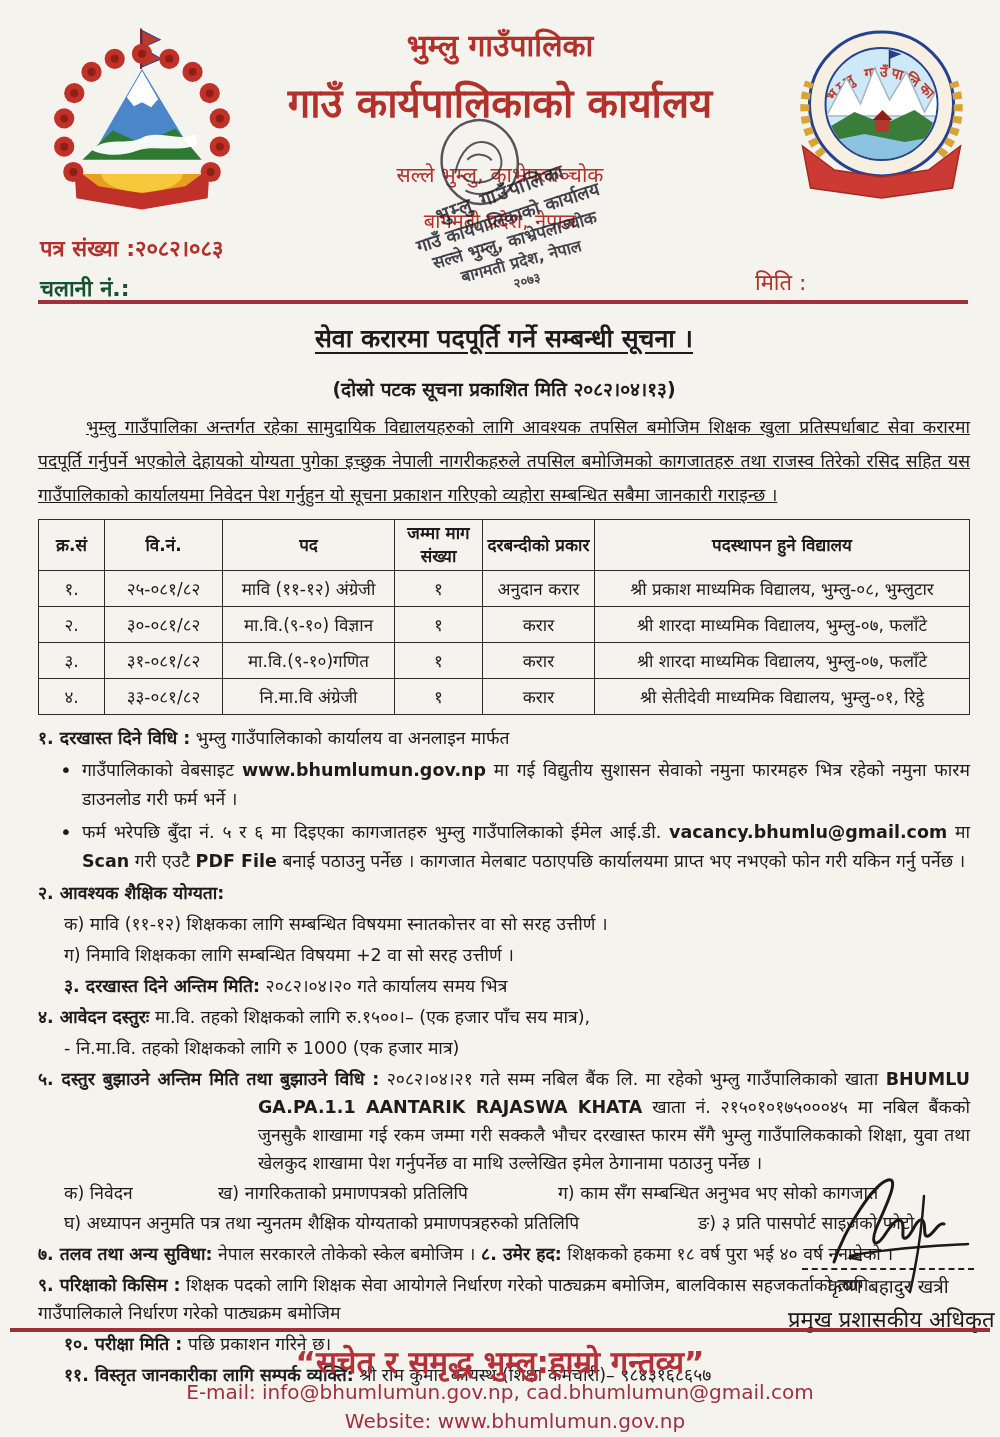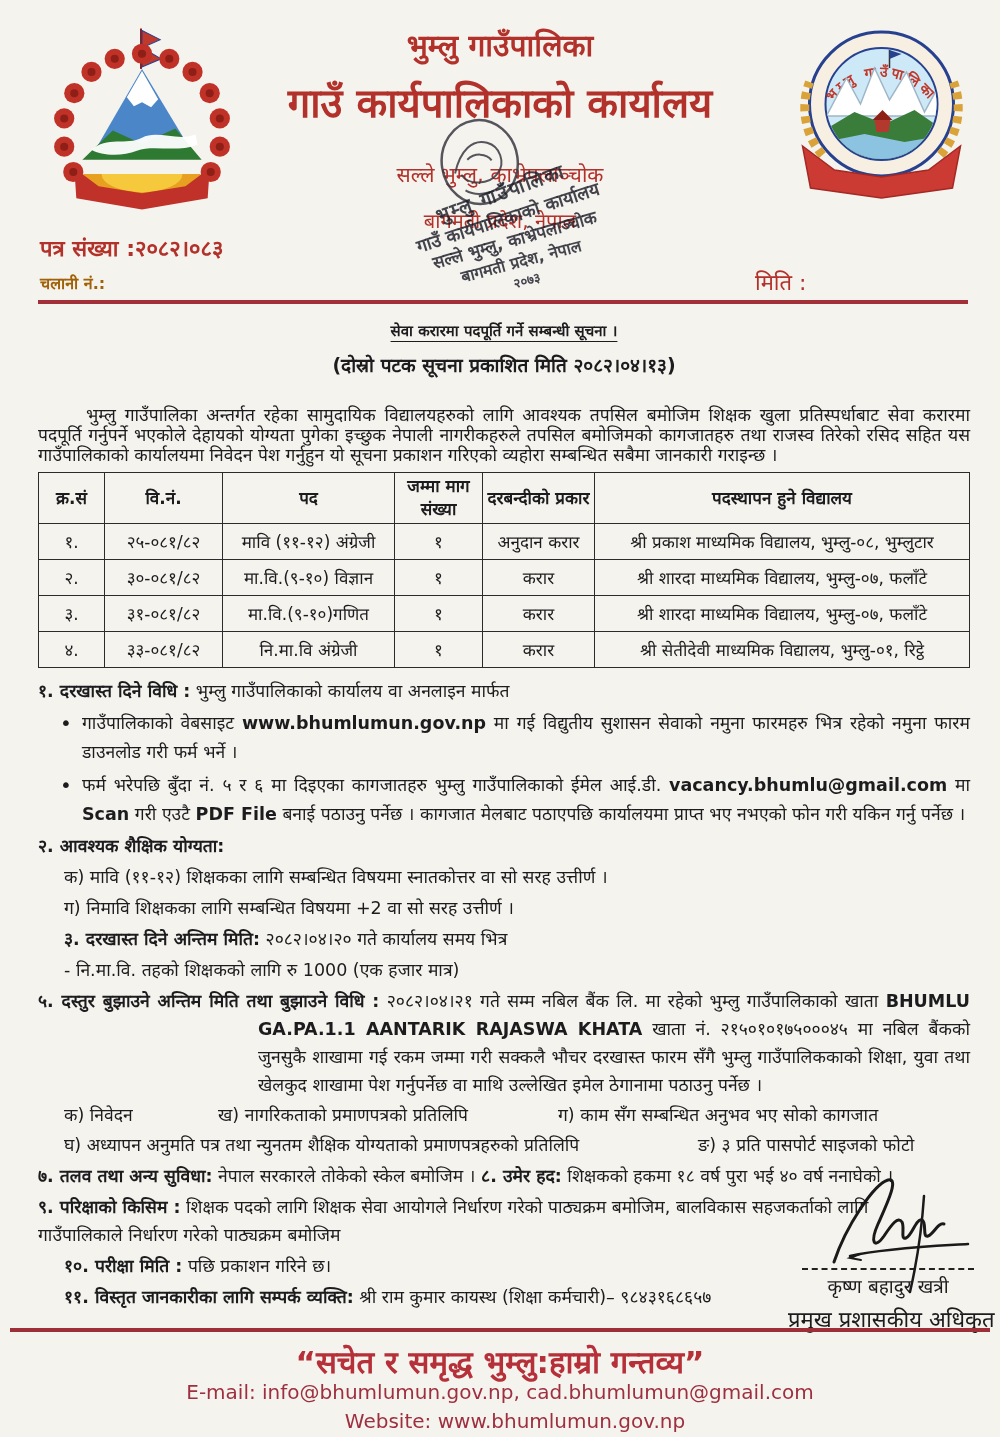--- a/index.html
+++ b/index.html
@@ -13,42 +13,42 @@
   .seal-right  { position: absolute; left: 792px; top: 20px; width: 180px; height: 182px; }
   .muni-title  { position: absolute; left: 240px; width: 520px; top: 24px; text-align: center;
                  color: #b2312a; font-weight: bold; font-size: 30px; }
   .office-title{ position: absolute; left: 190px; width: 620px; top: 74px; text-align: center;
                  color: #b2312a; font-weight: bold; font-size: 40px; }
   .addr1 { position: absolute; left: 300px; width: 400px; top: 160px; text-align: center;
            color: #b2312a; font-size: 21px; }
   .addr2 { position: absolute; left: 300px; width: 400px; top: 207px; text-align: center;
            color: #b2312a; font-size: 20px; }
   .ref-no  { position: absolute; left: 40px; top: 232px; color: #b2312a; font-weight: bold; font-size: 22px; }
-  .chalani { position: absolute; left: 40px; top: 272px; color: #a16207; font-weight: bold; font-size: 16px; }
+  .chalani { position: absolute; left: 40px; top: 272px; color: #14532d; font-weight: bold; font-size: 22px; }
   .miti    { position: absolute; left: 755px; top: 266px; color: #b2312a; font-weight: normal; font-size: 22px; }
   .rule-top { position: absolute; left: 38px; right: 32px; top: 300px; height: 4px;
               border-top: 2px solid #a23038; border-bottom: 2px solid #a23038; }
   
   .stamp { position: absolute; left: 368px; top: 178px; width: 290px;
            transform: rotate(-17deg); transform-origin: center;
            color: rgba(28,28,40,0.82); text-align: center; pointer-events: none; }
   .stamp div { font-weight: 600; }
   .stamp .st1 { font-size: 19px; letter-spacing: 2px; transform: rotate(-3deg); }
   .stamp .st2 { font-size: 18px; transform: rotate(-1deg); }
   .stamp .st3 { font-size: 17px; transform: rotate(1deg); }
   .stamp .st4 { font-size: 16px; transform: rotate(2deg); }
   .stamp .st5 { font-size: 13px; transform: rotate(2deg); }
   .stamp-emblem { position: absolute; left: 432px; top: 118px; width: 96px; height: 92px; opacity: .85;
                   transform: rotate(-8deg); }
   
   .flow { position: absolute; left: 38px; top: 320px; width: 932px; font-size: 17.5px; }
-  .notice-title { text-align: center; font-weight: bold; font-size: 15px;
+  .notice-title { text-align: center; font-weight: bold; font-size: 25px;
                   text-decoration: underline; text-underline-offset: 5px; }
-  .notice-sub   { text-align: center; font-size: 19px; margin-top: 12px; font-weight: 600; }
-  .notice-body  { margin-top: 27px; text-align: justify; text-indent: 48px; line-height: 20px; }
+  .notice-sub   { text-align: center; font-size: 19px; margin-top: 22px; font-weight: 600; }
+  .notice-body  { margin-top: 8px; text-align: justify; text-indent: 48px; line-height: 34px; text-decoration: underline; }
   table { width: 100%; border-collapse: collapse; margin-top: 7px; }
   th, td { border: 1.6px solid #2b2b2b; padding: 2px 4px; font-size: 17px; }
   th { font-weight: bold; text-align: center; height: 50px; line-height: 23px; }
   td { text-align: center; height: 36px; }
   td.school { text-align: center; }
   .sections { margin-top: 9px; line-height: 28px; }
   .sec { margin-top: 3px; }
   .lbl { font-weight: bold; }
   .bullet { position: relative; padding-left: 44px; margin-top: 4px; text-align: justify; line-height: 29px; }
   .bullet::before { content: "•"; position: absolute; left: 22px; top: 0; font-size: 20px; }
@@ -251,20 +251,23 @@
       </div>
       <div class="bullet">
         <span>फर्म भरेपछि बुँदा नं. ५ र ६ मा दिइएका कागजातहरु भुम्लु गाउँपालिकाको ईमेल आई.डी. </span><span class="lbl">vacancy.bhumlu@gmail.com</span><span> मा </span><span class="lbl">Scan</span><span> गरी एउटै </span><span class="lbl">PDF File</span><span> बनाई पठाउनु पर्नेछ । कागजात मेलबाट पठाएपछि कार्यालयमा प्राप्त भए नभएको फोन गरी यकिन गर्नु पर्नेछ ।</span>
       </div>
       <div class="sec lbl">२. आवश्यक शैक्षिक योग्यता:</div>
       <div class="sec indent1">क) मावि (११-१२) शिक्षकका लागि सम्बन्धित विषयमा स्नातकोत्तर वा सो सरह उत्तीर्ण  ।</div>
       <div class="sec indent1">ग)  निमावि शिक्षकका लागि सम्बन्धित विषयमा +2 वा सो सरह उत्तीर्ण  ।</div>
       <div class="sec indent1">
         <span class="lbl">३. दरखास्त दिने अन्तिम मिति:</span><span>  २०८२।०४।२० गते कार्यालय समय भित्र</span>
       </div>
+      <div class="sec">
+        <span class="lbl">४. आवेदन दस्तुरः</span><span> मा.वि. तहको शिक्षकको लागि रु.१५००।– (एक हजार पाँच सय मात्र),</span>
+      </div>
       <div class="sec indent1">- नि.मा.वि. तहको शिक्षकको  लागि रु 1000 (एक हजार मात्र)</div>
       <div class="sec hang5">
         <span class="lbl">५. दस्तुर बुझाउने अन्तिम मिति तथा बुझाउने विधि :</span><span> २०८२।०४।२१ गते सम्म नबिल बैंक लि. मा रहेको भुम्लु गाउँपालिकाको खाता </span><span class="lbl">BHUMLU GA.PA.1.1 AANTARIK RAJASWA KHATA</span><span> खाता नं. २१५०१०१७५०००४५ मा नबिल बैंकको जुनसुकै शाखामा गई रकम जम्मा गरी सक्कलै भौचर दरखास्त फारम सँगै भुम्लु गाउँपालिककाको शिक्षा, युवा तथा खेलकुद शाखामा पेश गर्नुपर्नेछ वा माथि उल्लेखित इमेल ठेगानामा पठाउनु पर्नेछ ।</span>
       </div>
       <div class="docrow">
         <span class="d1">क) निवेदन</span>
         <span class="d2">ख) नागरिकताको प्रमाणपत्रको प्रतिलिपि</span>
         <span class="d3">ग) काम सँग सम्बन्धित अनुभव भए सोको कागजात</span>
       </div>
       <div class="docrow docrow2">

